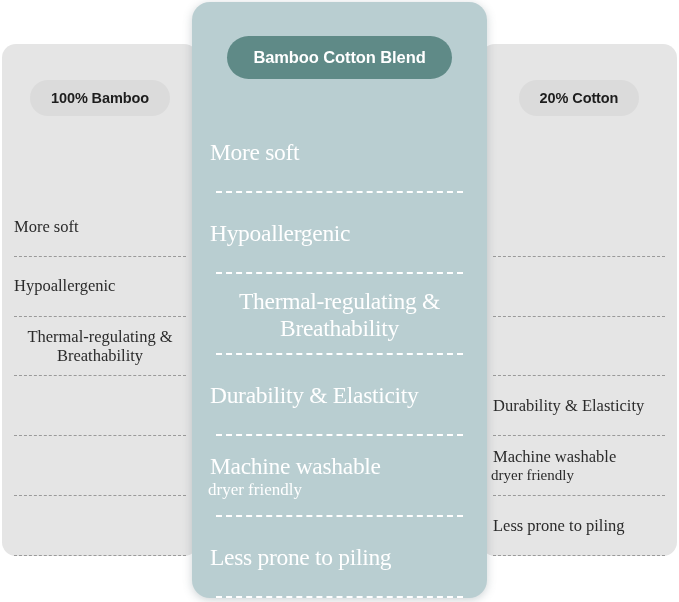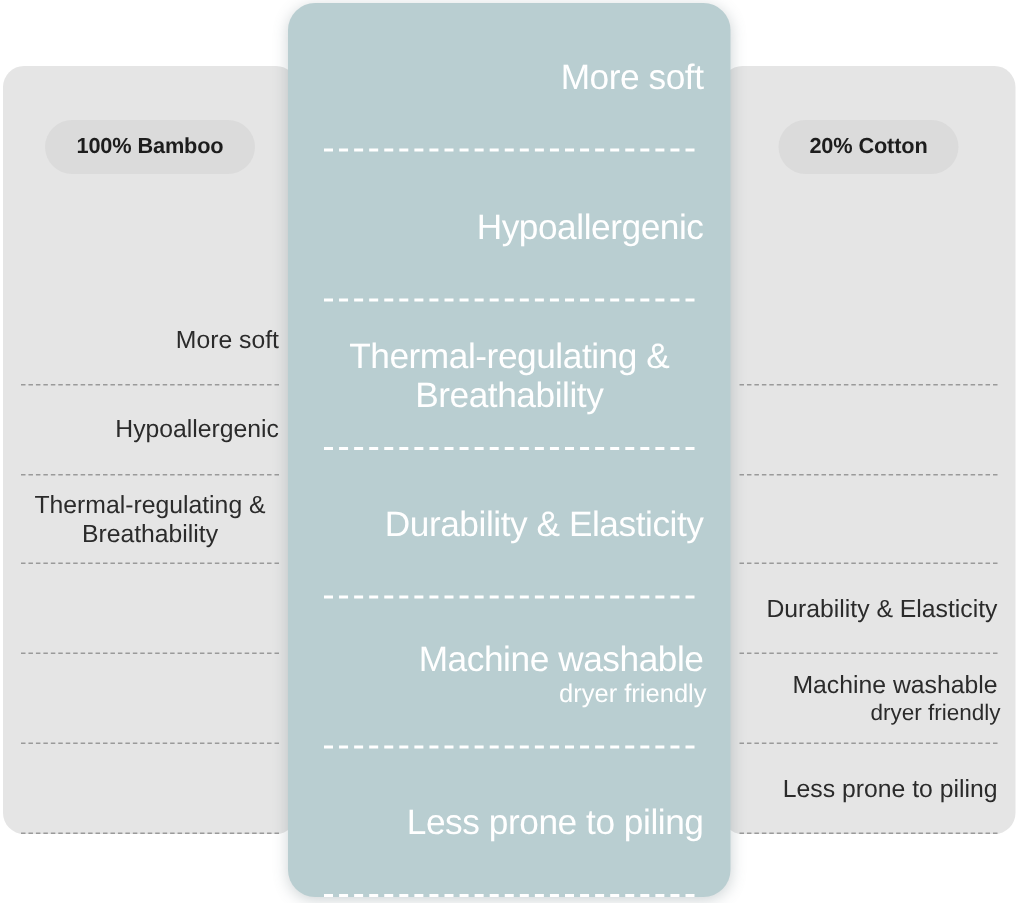--- a/index.html
+++ b/index.html
@@ -85,24 +85,25 @@
   
   .rows {
     flex: 1;
     display: flex;
     flex-direction: column;
   }
   .row {
     flex: 1 1 0;
     display: flex;
     flex-direction: column;
-    align-items: flex-end;
+    align-items: flex-start;
     justify-content: center;
     text-align: center;
     position: relative;
+    font-family: Liberation Serif, serif;
   }
   .row::after {
     content: "";
     position: absolute;
     left: 2px;
     right: 2px;
     bottom: 0;
     border-bottom: 1.6px dashed #9a9a9a;
   }
   #panel-center .row::after {
@@ -189,20 +190,23 @@
         <span class="row-text">Machine washable</span>
         <span class="row-sub">dryer friendly</span>
       </div>
       <div class="row">
         <span class="row-text">Less prone to piling</span>
       </div>
     </div>
   </div>
 
   <div id="panel-center">
+    <div class="badge-wrap">
+      <span class="badge badge-teal">Bamboo Cotton Blend</span>
+    </div>
     <div class="rows">
       <div class="row">
         <span class="row-text">More soft</span>
       </div>
       <div class="row">
         <span class="row-text">Hypoallergenic</span>
       </div>
       <div class="row">
         <span class="row-text">Thermal-regulating &amp; Breathability</span>
       </div>

